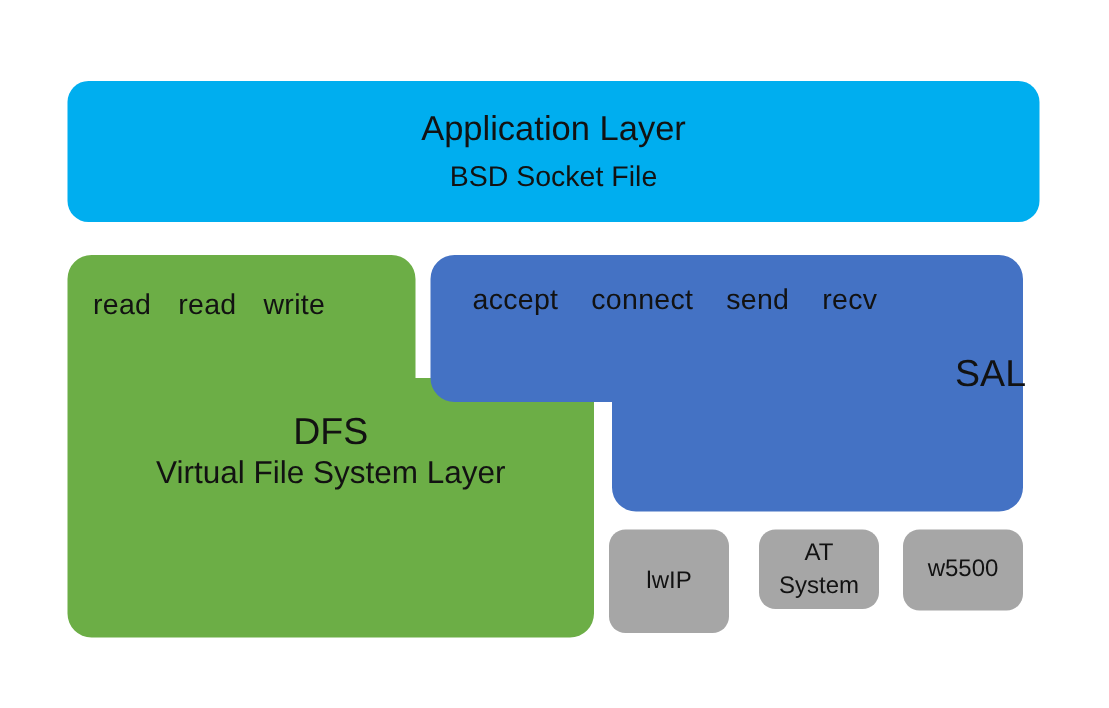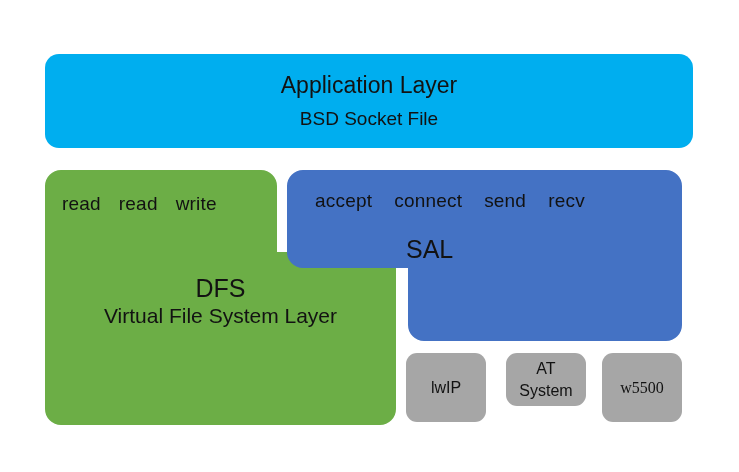--- a/index.html
+++ b/index.html
@@ -114,21 +114,21 @@
   }
   #dfs-title-group .small {
     font-size: 21px;
     line-height: 1.25;
   }
 
   #sal-title-group {
     left: 406px;
     top: 235px;
     width: 278px;
-    text-align: left;
+    text-align: right;
   }
   #sal-title-group .big {
     font-size: 25px;
     line-height: 1.15;
   }
   #sal-title-group .small {
     font-size: 21px;
     line-height: 1.25;
   }
 
@@ -154,22 +154,21 @@
   #gray-atsocket {
     left: 506px;
     top: 353px;
     width: 80px;
     height: 53px;
   }
   #gray-w5500 {
     left: 602px;
     top: 353px;
     width: 80px;
-    height: 69px;
-    font-family: Liberation Serif, serif;
+    height: 54px;
   }
 </style>
 </head>
 <body>
 
 <div id="diagram">
 
   <div class="block" id="app-layer">
     <div class="title">Application Layer</div>
     <div class="subtitle">BSD Socket File</div>

